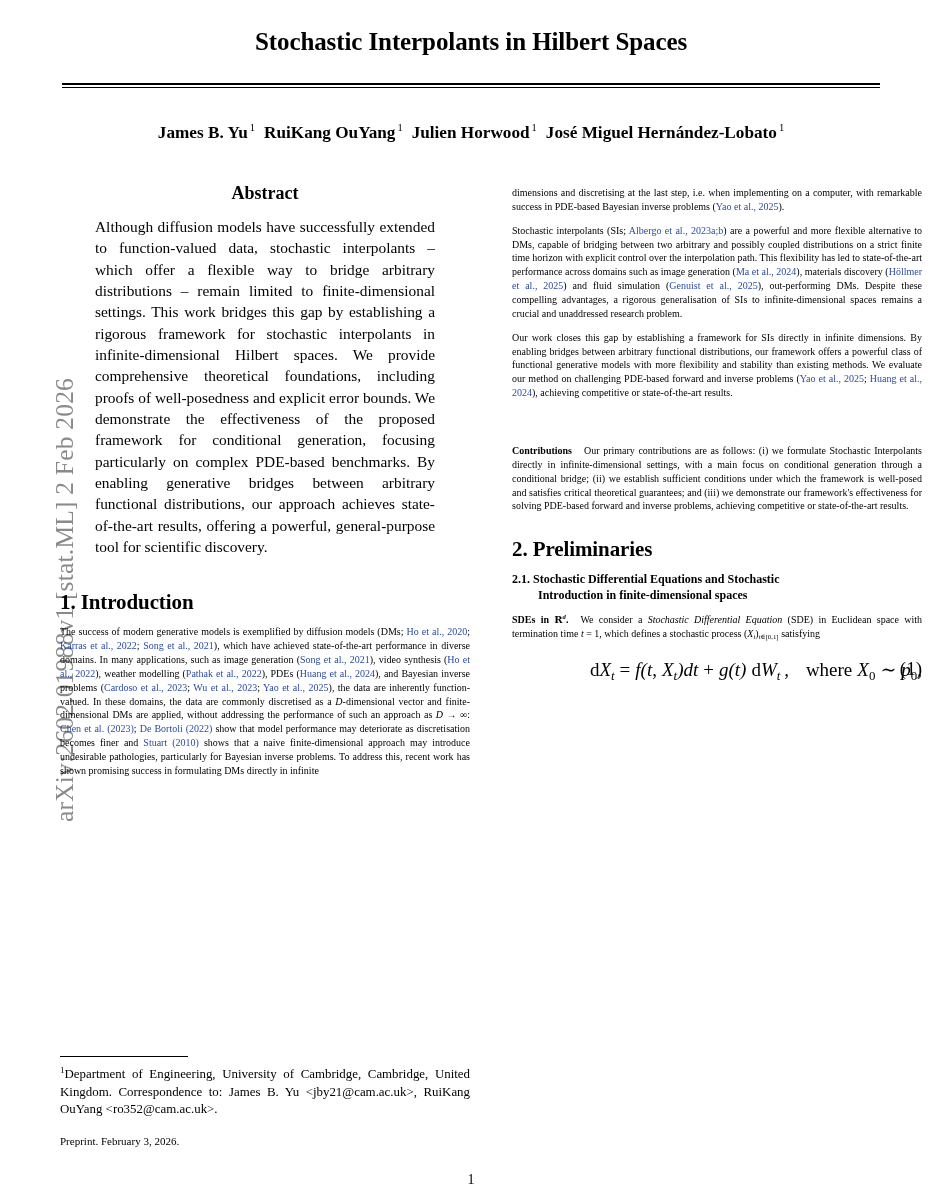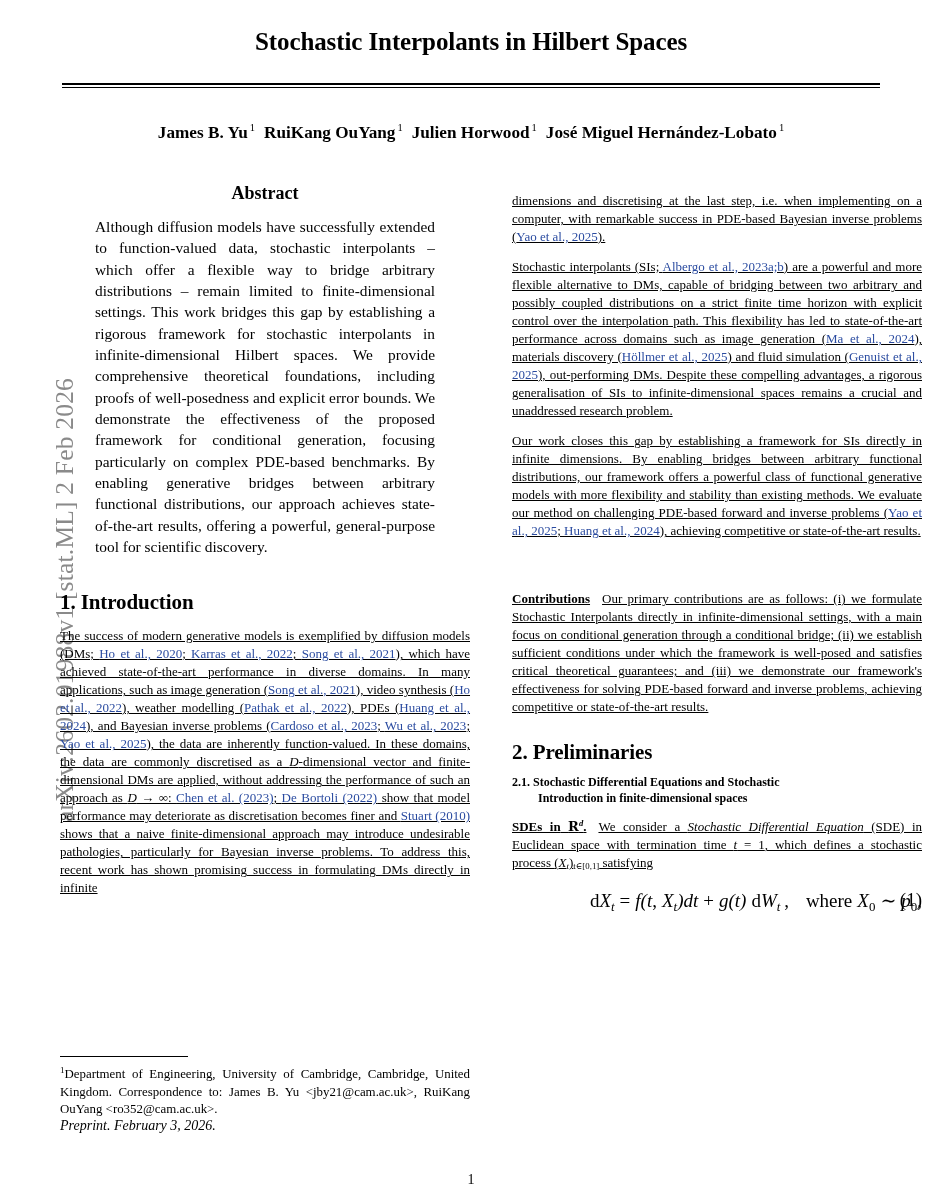--- a/index.html
+++ b/index.html
@@ -112,27 +112,26 @@
     margin: 0 0 9px 0;
     line-height: 1.28;
     padding-left: 0;
   }
   h3.subsection .indent2 {
     display: block;
     padding-left: 26px;
   }
 
   p.body {
-    font-size: 13px;
+    font-size: 10px;
     line-height: 1.387;
     text-align: justify;
     text-justify: inter-word;
-    margin: 12px 0 10px 0;
+    margin: 6px 0 10px 0;
     hyphens: none;
-    text-decoration: underline;
   }
   p.body.tight { margin-bottom: 0; }
 
   .ref { color: #2a4ba0; }
   .it { font-style: italic; }
   .bf { font-weight: bold; }
 
   
   .mi { font-family: "Liberation Serif", "DejaVu Serif", serif; font-style: italic; }
   .mr { font-family: "Liberation Serif", "DejaVu Serif", serif; font-style: normal; }
@@ -175,22 +174,22 @@
   }
   .footnote {
     font-size: 12.9px;
     line-height: 1.34;
     text-align: justify;
     text-justify: inter-word;
     margin: 0;
   }
   .footnote sup { font-size: 9px; vertical-align: super; }
   .preprint {
-    font-size: 14px;
-    font-style: italic;
+    font-size: 11px;
+    margin-top: 17px;
   }
 
   
   .page-number {
     position: absolute;
     left: 0;
     top: 1172px;
     width: 942px;
     text-align: center;
     font-size: 14px;

